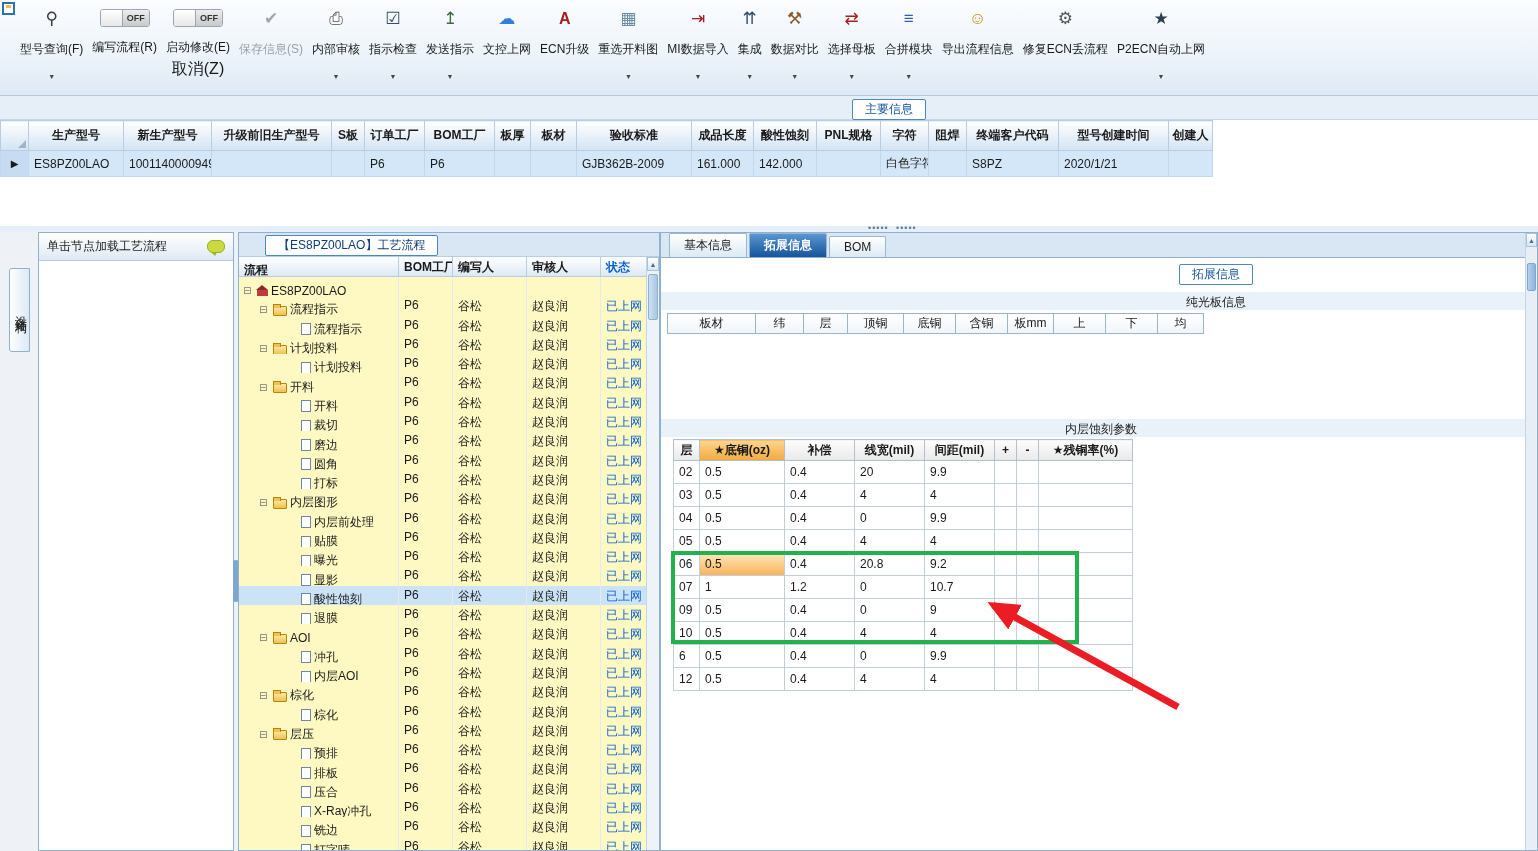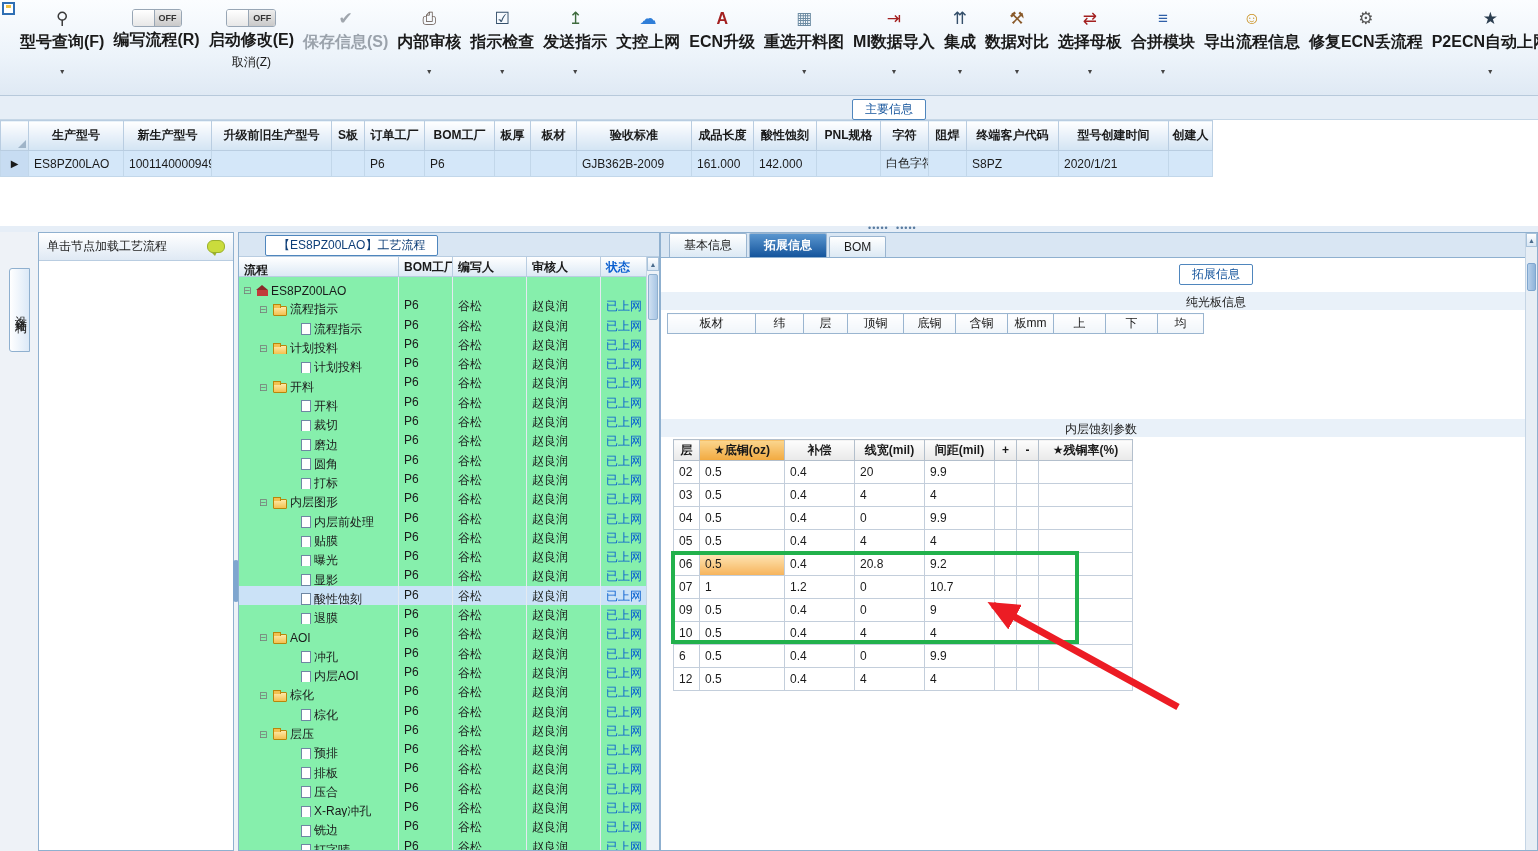--- a/index.html
+++ b/index.html
@@ -16,27 +16,27 @@
     top:0; left:0; width:1538px; height:96px;
     background:linear-gradient(#fbfdff,#ecf3fa 60%,#dfe9f4);
     border-bottom:1px solid #b7c9db;
     display:flex; align-items:flex-start; padding:9px 0 0 20px;
   }
   #app-icon { top:2px; left:2px; width:13px; height:13px; background:#fff; border:2px solid #2f6fb4; z-index:5; }
   #app-icon::after { content:""; display:block; width:5px; height:3px; background:#f0c040; margin:1px auto 0; }
   .tbtn { display:flex; flex-direction:column; align-items:center; margin-right:9px; cursor:default; }
   .tbtn .ticon { font-size:17px; line-height:19px; height:20px; }
   .tbtn .ticon.letter { font-weight:bold; font-size:16px; }
-  .tbtn .tlabel { font-size:16px; white-space:nowrap; margin-top:3px; color:#1a1a1a;font-weight:bold; }
+  .tbtn .tlabel { font-size:12px; white-space:nowrap; margin-top:12px; color:#1a1a1a; }
   .tbtn.disabled .tlabel { color:#9aa2ab;text-align:center; }
   .tbtn .tdrop { font-size:7px; color:#444; margin-top:15px; line-height:8px; }
   .toggle { width:50px; height:18px; border:1px solid #98a6b5; border-radius:3px; display:flex; overflow:hidden; background:#fff; }
   .toggle .knob { width:22px; background:linear-gradient(#ffffff,#e7e7e7); border-right:1px solid #98a6b5; }
   .toggle .state { flex:1; font-size:9px; font-weight:bold; color:#333; display:flex; align-items:center; justify-content:center; background:linear-gradient(#ededed,#c9c9c9); }
-  .tbtn .tlabel2 { font-size:12px; margin-top:3px; }
+  .tbtn .tlabel2 { font-size:16px; margin-top:3px; }
 
   
   #main-band { top:96px; left:0; width:1538px; height:24px; background:#e6eef7; border-bottom:1px solid #c5d6e6; }
   .badge { display:inline-block; background:#fff; border:1px solid #4f86bd; color:#14549c; padding:1px 12px; font-size:12px; border-radius:2px; white-space:nowrap; }
   #main-band .badge { position:absolute; left:852px; top:3px; }
 
   
   #main-table-region { top:120px; left:0; width:1538px; height:108px; background:#fff; border-bottom:1px solid #c5d6e6; }
   table.grid { border-collapse:collapse; table-layout:fixed; }
   #main-table { width:1212px;border-radius:16px; }
@@ -73,21 +73,21 @@
   #left-panel { left:38px; top:0; width:196px; height:619px; background:#fff; border:1px solid #8fb0cf; }
   .lp-header {
     height:28px; background:linear-gradient(#ffffff,#dfe9f4);
     border-bottom:1px solid #b9cde1; display:flex; align-items:center; padding:0 8px; font-size:12px;
   }
   .bubble { margin-left:auto; width:18px; height:13px; background:#cadc3c; border:1px solid #9ab02c; border-radius:6px; position:relative; }
   .bubble::after { content:""; position:absolute; left:3px; bottom:-4px; border-left:4px solid transparent; border-right:2px solid transparent; border-top:4px solid #9ab02c; }
   #lp-collapse { left:233px; top:328px; width:6px; height:42px; background:#7fa6cf; border-radius:3px; }
 
   
-  #mid-panel { left:238px; top:0; width:422px; height:619px; background:#86efac; border:1px solid #8fb0cf; overflow:hidden; }
+  #mid-panel { left:238px; top:0; width:422px; height:619px; background:#fef9c3; border:1px solid #8fb0cf; overflow:hidden; }
   #mp-title { height:24px; background:#d9e6f3; border-bottom:1px solid #b9cde1; position:relative; }
   #mp-title .badge { position:absolute; left:26px; top:2px; color:#0f3f78; }
   .mp-header { display:flex; width:408px; height:20px; }
   .mph {
     background:linear-gradient(#ffffff,#dcе9f5,#dce9f5); background:linear-gradient(#ffffff,#dce9f5);
     border-right:1px solid #b9cde1; border-bottom:1px solid #b9cde1;
     font-weight:bold; font-size:12px; padding:2px 0 0 5px; white-space:nowrap; overflow:hidden;
   }
   .mp-body { width:422px; height:575px; overflow:hidden; }
   .mp-row { display:flex; width:408px; height:19.3px; align-items:center; }

